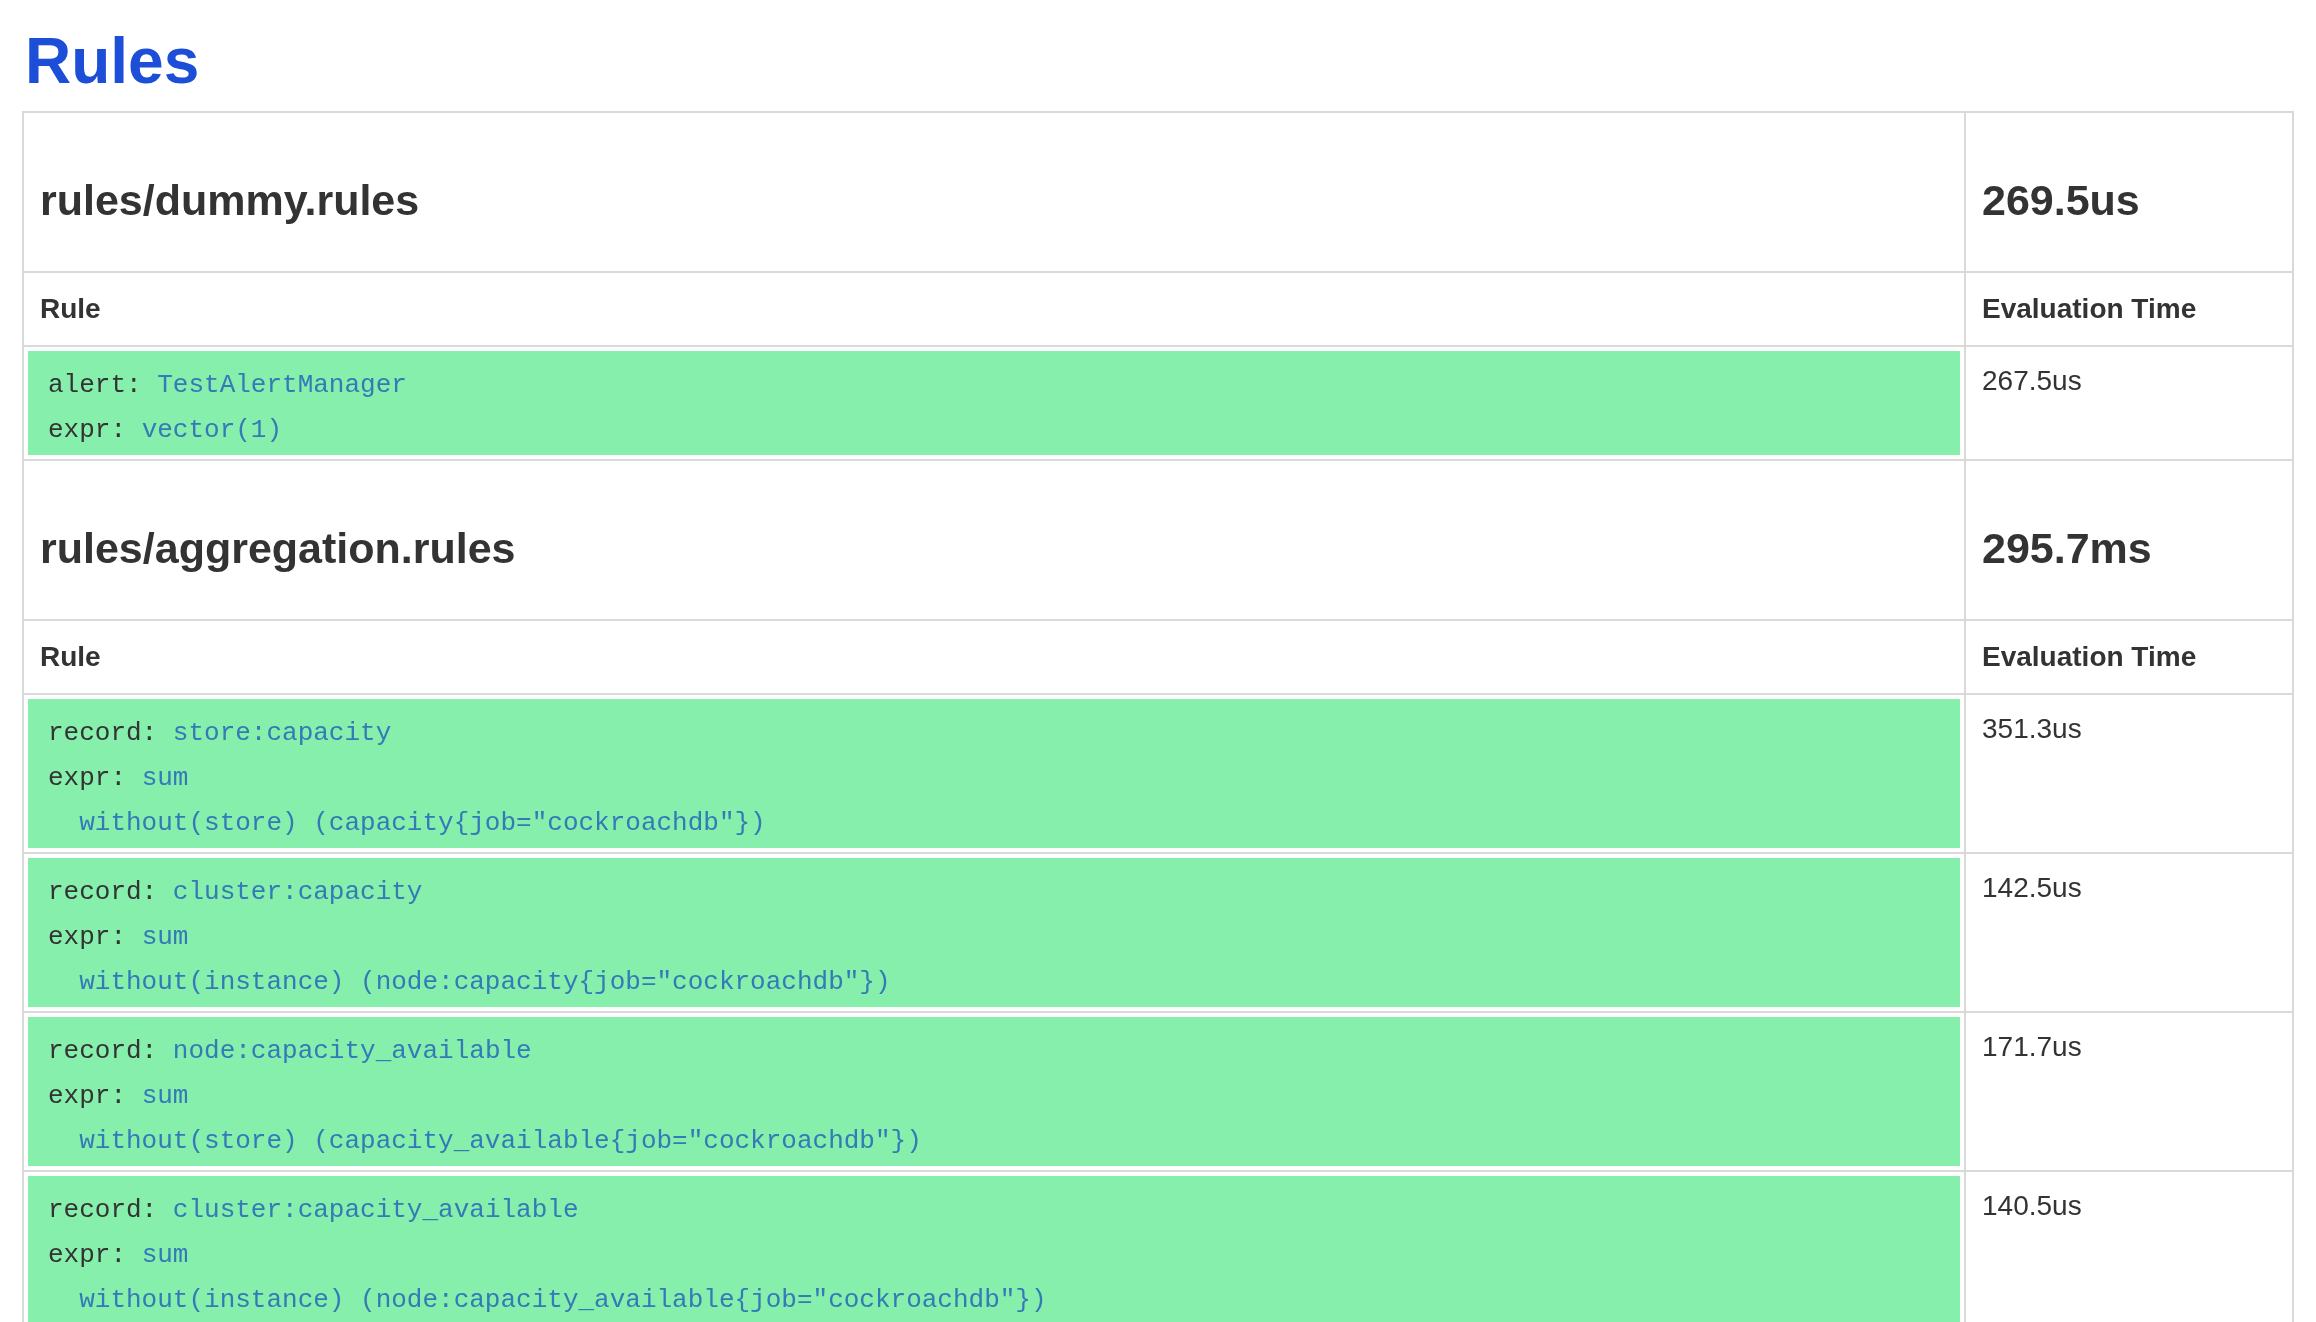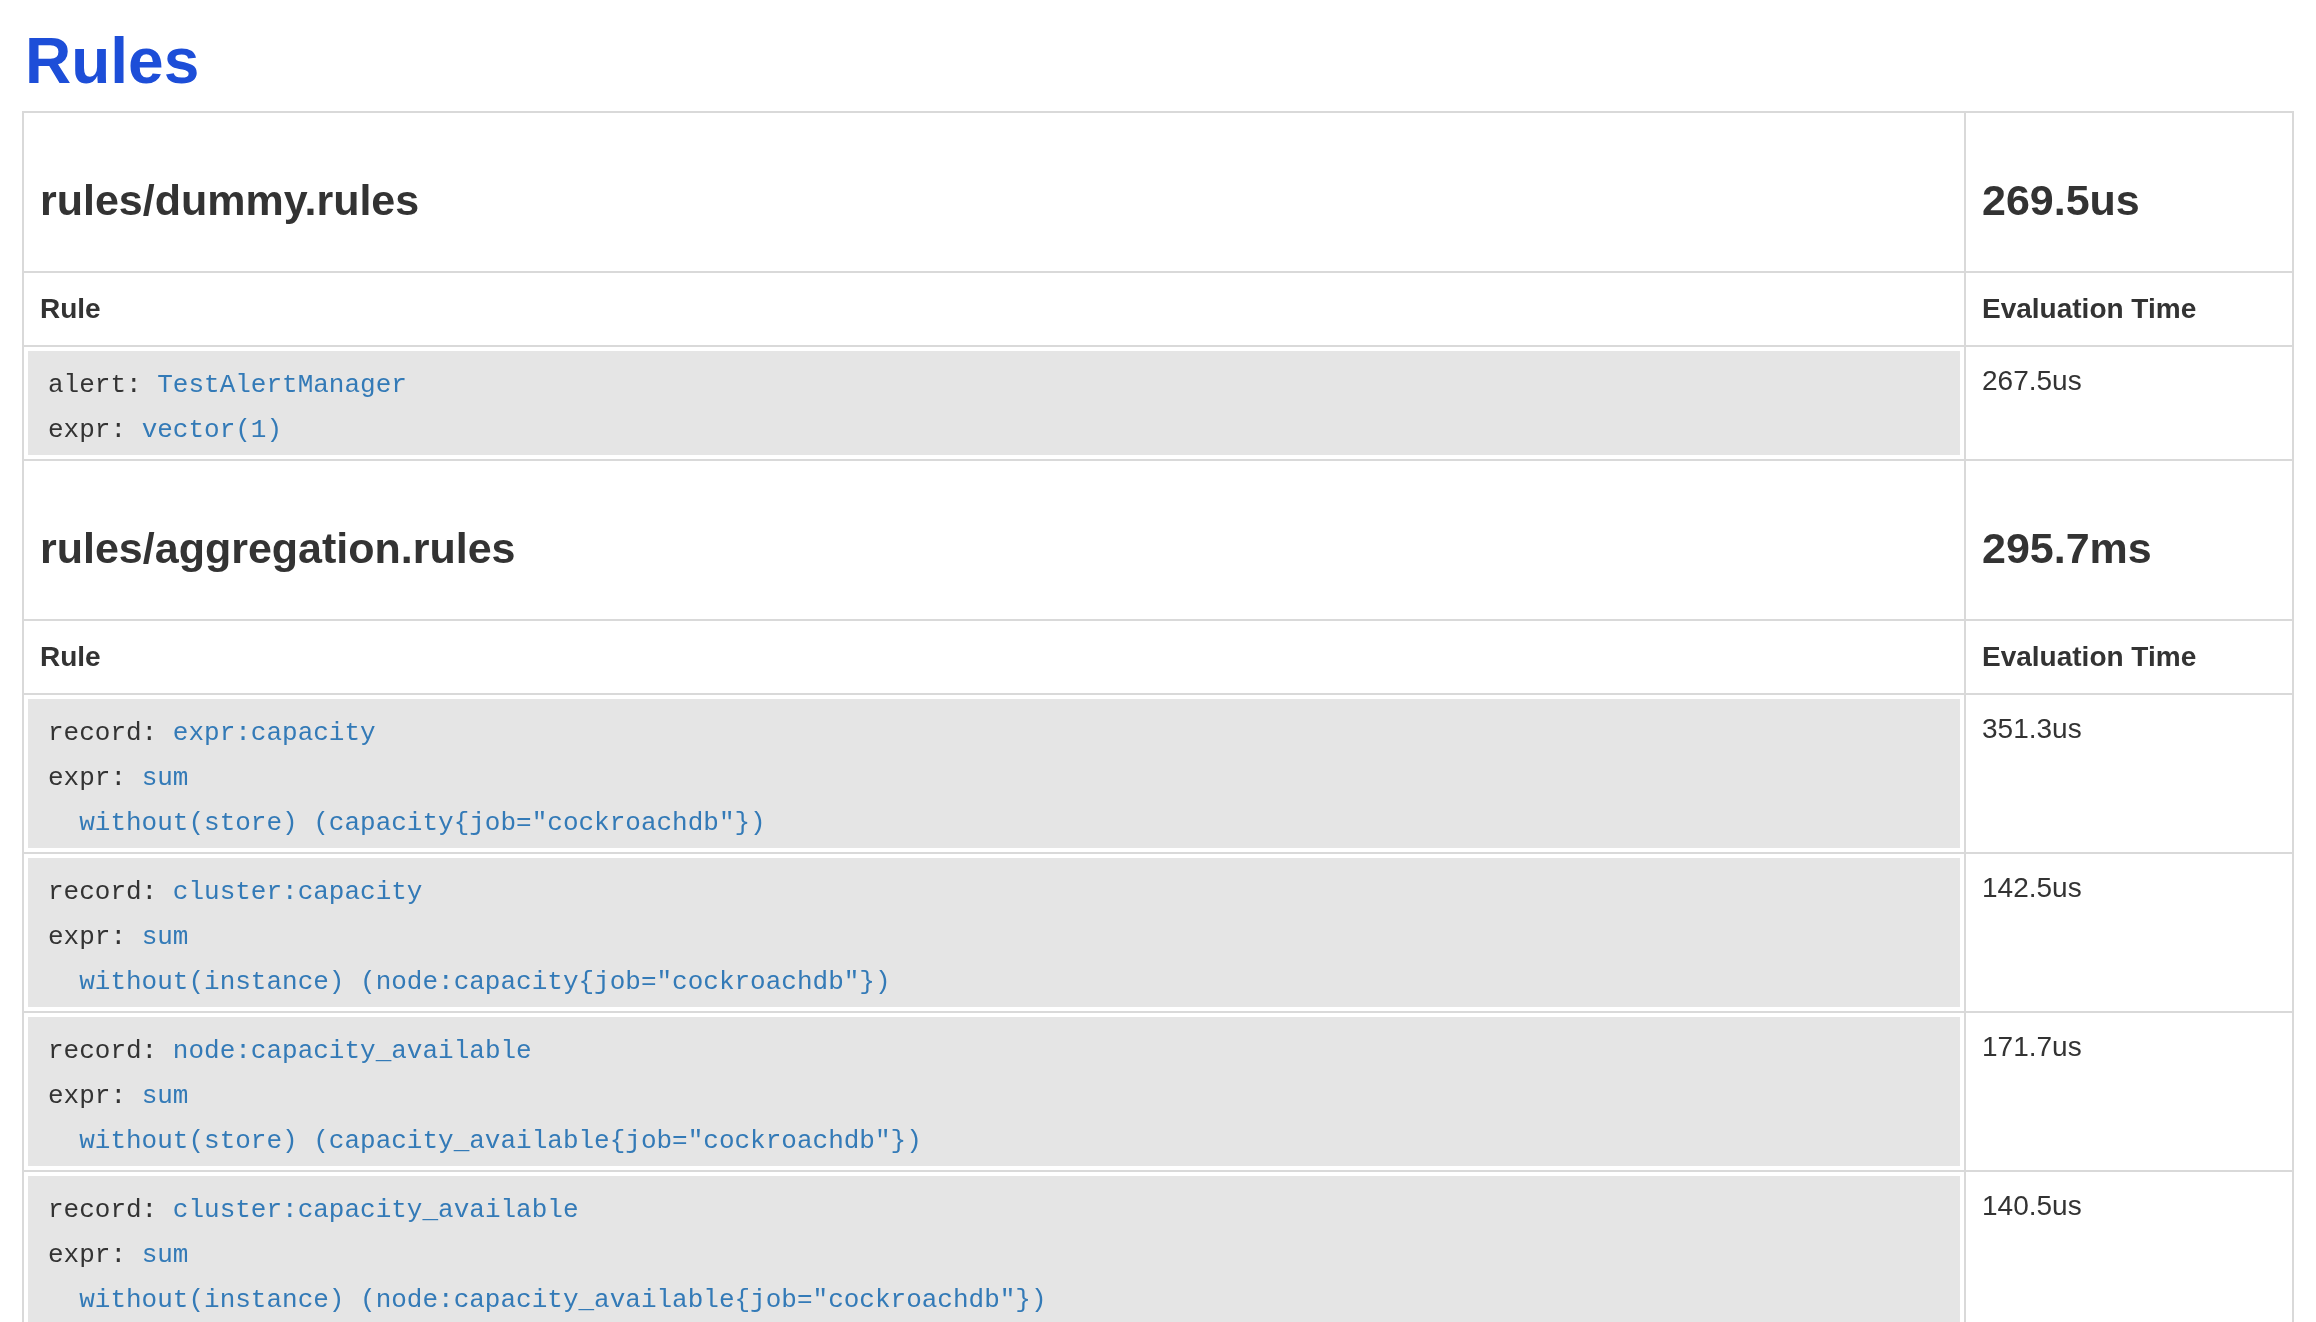--- a/index.html
+++ b/index.html
@@ -49,21 +49,21 @@
   .col-label {
     font-size: 28px;
     line-height: 40px;
     font-weight: 700;
     color: #333333;
   }
 
   .rule-cell { padding: 4px; }
   pre.rule-code {
     margin: 0;
-    background: #e5e5e5;
+    background: #86efac;
     border: none;
     border-radius: 0;
     padding: 12px 20px 2px 20px;
     font-family: "Liberation Mono", "DejaVu Sans Mono", monospace;
     font-size: 26px;
     line-height: 45px;
     color: #333333;
     white-space: pre;
     overflow: hidden;
   }
@@ -126,21 +126,21 @@
     <td>
       <b class="col-label col-label-rule">Rule</b>
     </td>
     <td>
       <b class="col-label col-label-time">Evaluation Time</b>
     </td>
   </tr>
 
   <tr class="rule-row">
     <td class="rule-cell">
-      <pre class="rule-code"><span class="rule-key">record: </span><a class="rule-link">expr:capacity</a><span class="rule-key">
+      <pre class="rule-code"><span class="rule-key">record: </span><a class="rule-link">store:capacity</a><span class="rule-key">
 expr: </span><a class="rule-link">sum
   without(store) (capacity{job="cockroachdb"})</a></pre>
     </td>
     <td class="eval-cell">351.3us</td>
   </tr>
 
   <tr class="rule-row">
     <td class="rule-cell">
       <pre class="rule-code"><span class="rule-key">record: </span><a class="rule-link">cluster:capacity</a><span class="rule-key">
 expr: </span><a class="rule-link">sum

